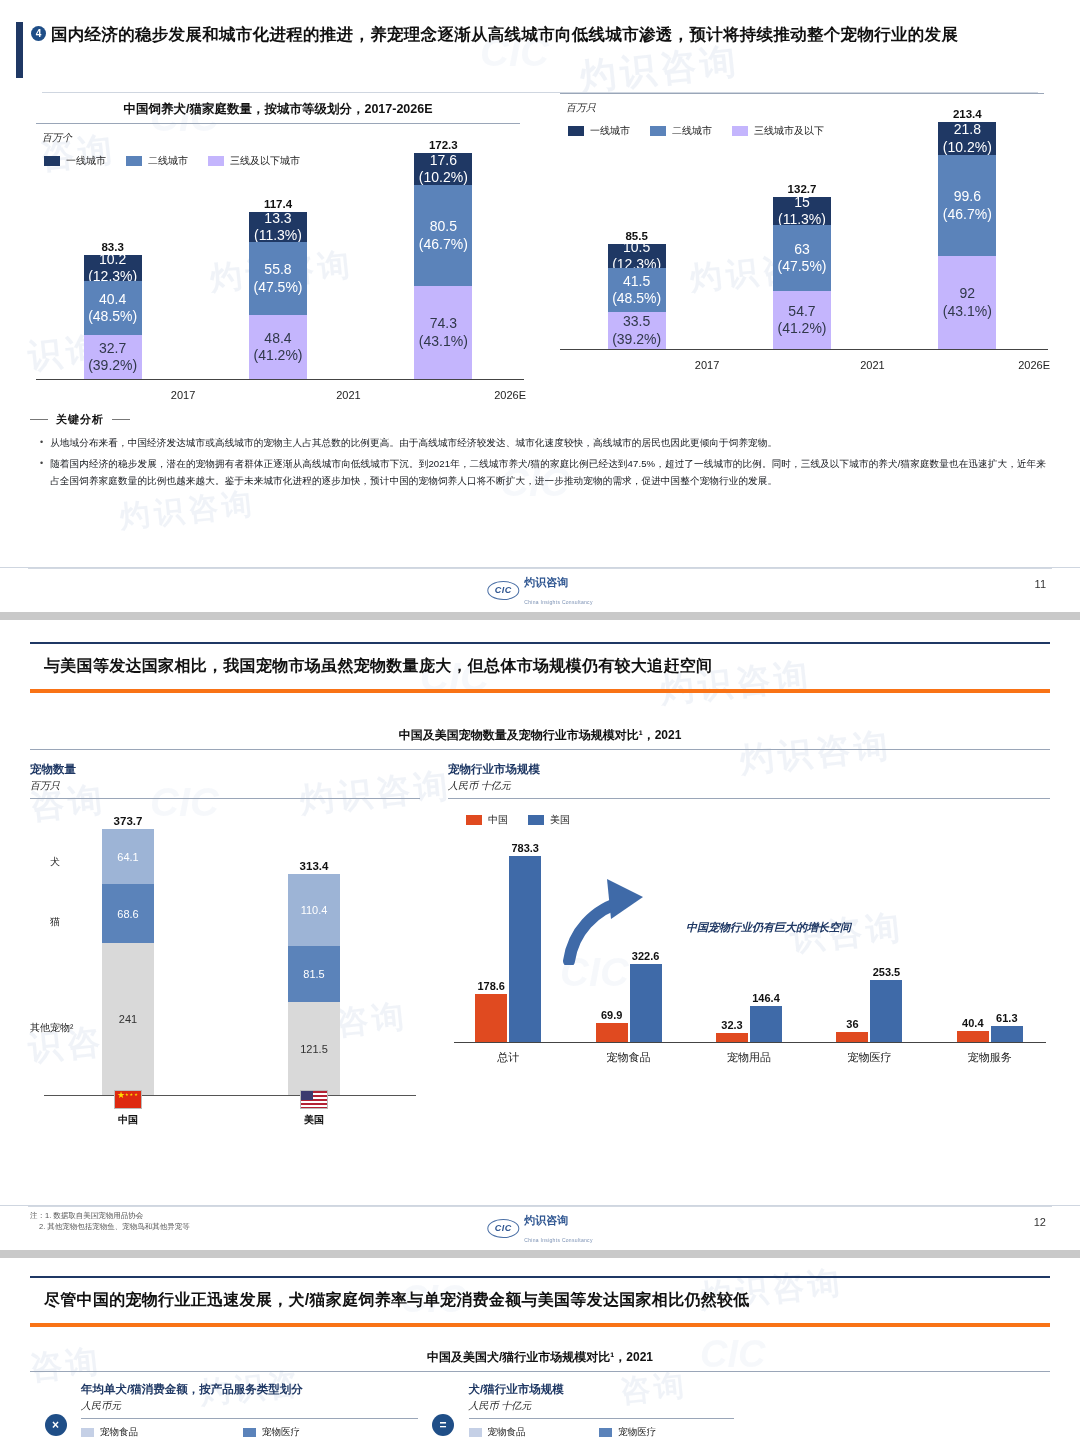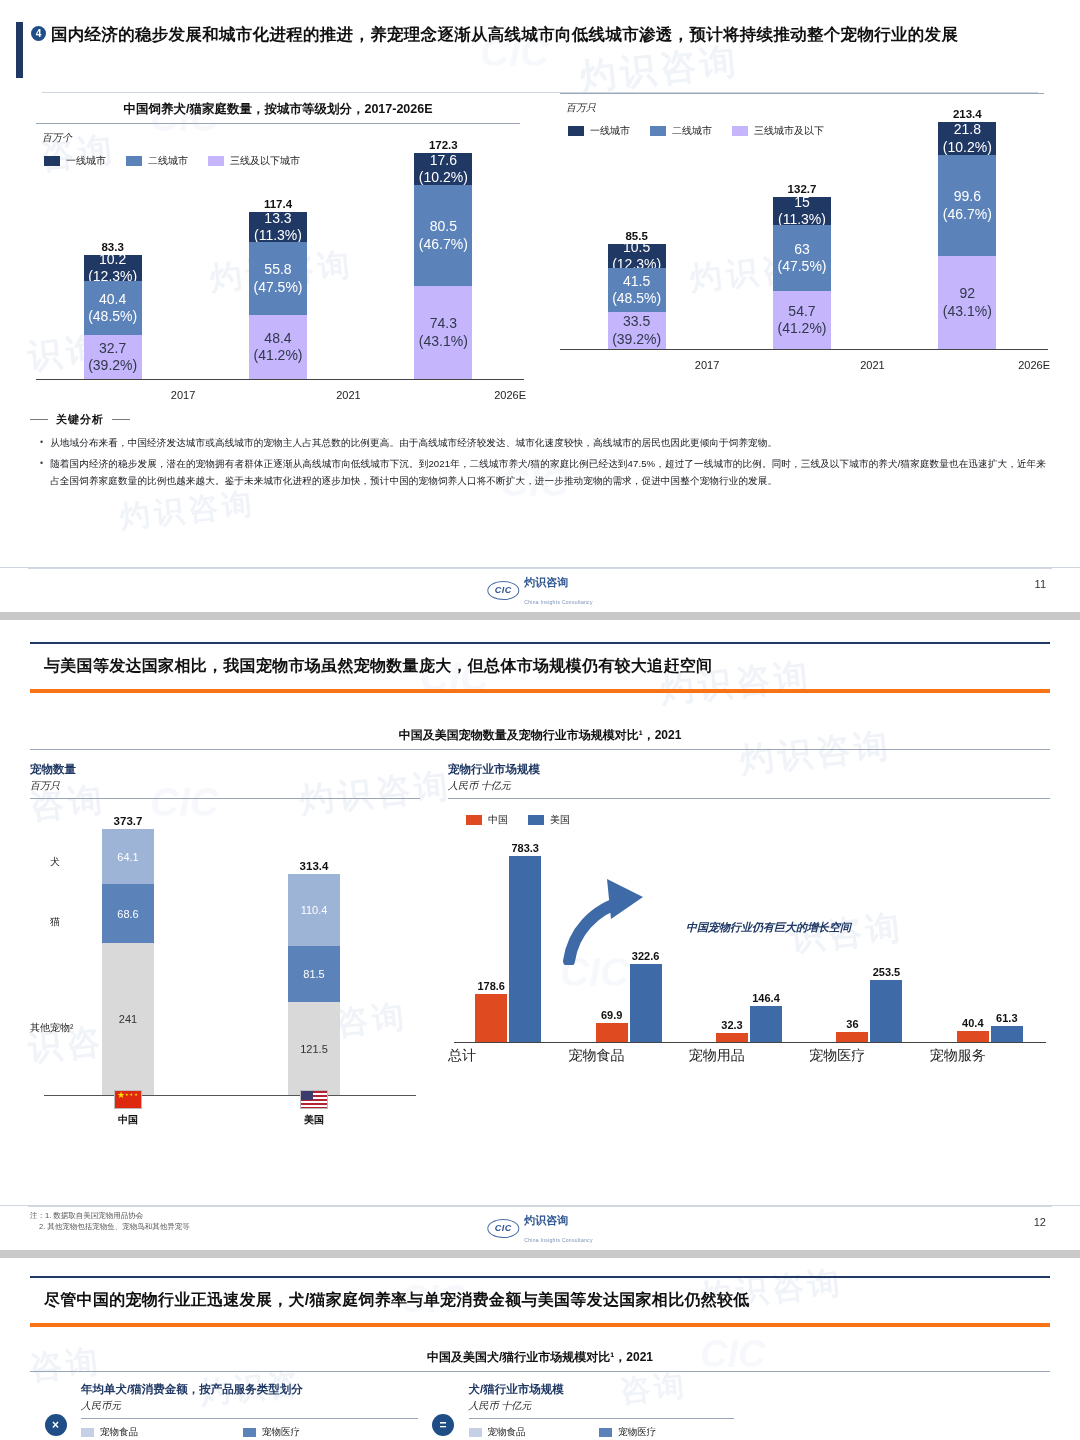--- a/index.html
+++ b/index.html
@@ -86,21 +86,21 @@
 
   .grp{position:relative;height:240px;}
   .grp-axis{position:absolute;left:6px;right:4px;bottom:24px;border-top:1.5px solid #444;}
   .grp-bars{position:absolute;left:0;right:0;bottom:25px;top:0;display:flex;align-items:flex-end;}
   .gcell{flex:1;display:flex;align-items:flex-end;justify-content:center;gap:2px;height:100%;}
   .gb{width:32px;display:flex;flex-direction:column;align-items:center;justify-content:flex-end;}
   .gb .v{font-size:11px;font-weight:bold;color:#111;margin-bottom:2px;}
   .gb .r{width:100%;}
   .red{background:#e04a20;} .blu{background:#3f6aa8;}
   .grp-x{position:absolute;left:0;right:0;bottom:2px;display:flex;}
-  .grp-x div{flex:1;text-align:left;font-size:14px;color:#222;font-family:Liberation Mono, monospace;}
+  .grp-x div{flex:1;text-align:center;font-size:11px;color:#222;font-family:Liberation Mono, monospace;}
   .anno{position:absolute;font-size:11px;font-weight:bold;font-style:italic;color:#1f3864;}
 
   
   .s13{height:190px;}
   .p3cols{display:flex;position:relative;z-index:3;padding:0 30px;}
   .p3col{box-sizing:border-box;}
   .opbadge{width:22px;height:22px;border-radius:50%;background:#1f4e87;color:#fff;
            display:flex;align-items:center;justify-content:center;font-size:12px;font-weight:bold;
            align-self:flex-start;margin-top:32px;}
   .mini-lg{display:flex;flex-wrap:wrap;gap:4px 14px;padding-top:7px;}

